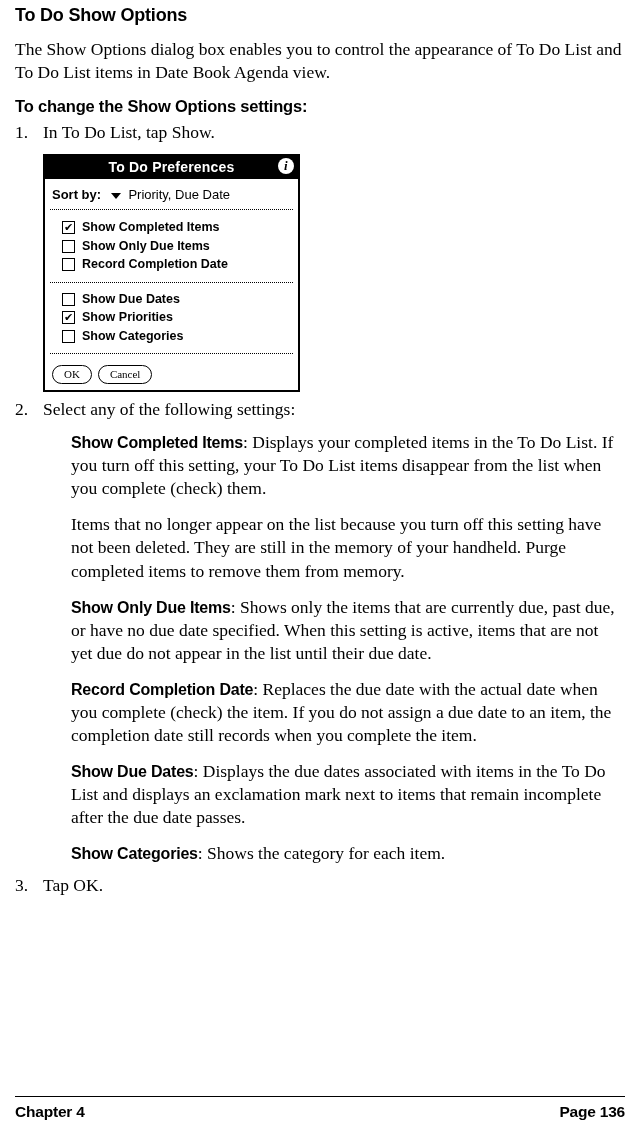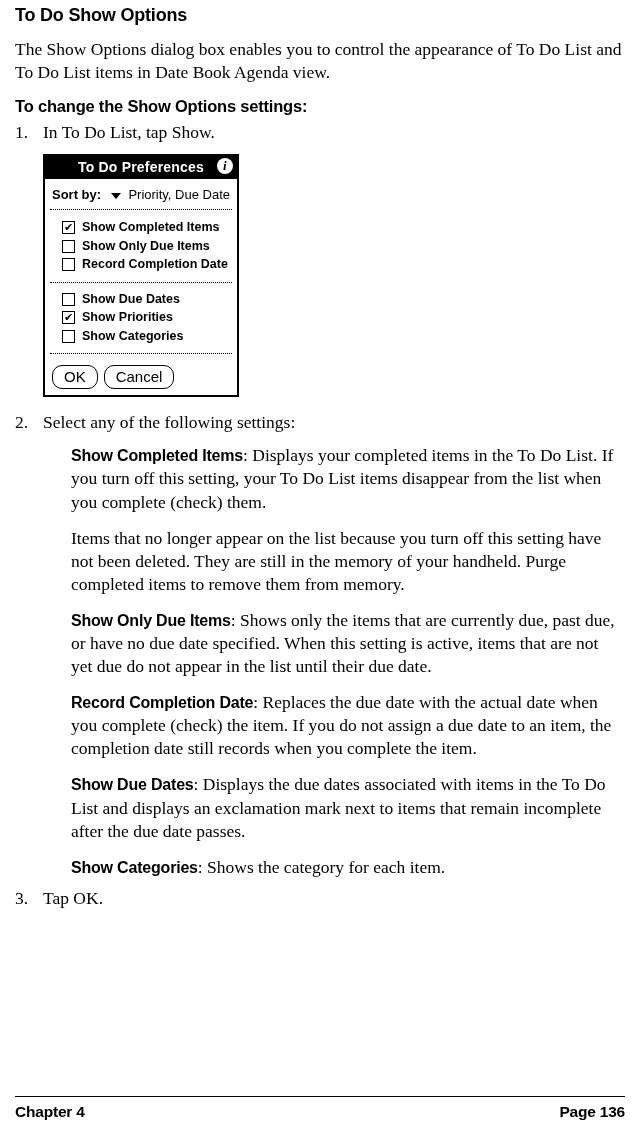--- a/index.html
+++ b/index.html
@@ -38,22 +38,22 @@
     }
     .numbered {
       display: flex;
       margin-top: 3px;
       margin-bottom: 10px;
     }
     .numbered .num {
       min-width: 28px;
     }
     .dialog {
-      margin: 6px 0 14px 28px;
-      width: 196px;
+      margin: 6px 0 6px 28px;
+      width: 257px;
       border: 2px solid #000;
       background: #fff;
       font-family: Arial, Helvetica, sans-serif;
     }
     .dialog-title {
       background: #000;
       color: #fff;
       font-weight: bold;
       font-size: 14px;
       padding: 2px 6px 3px 6px;
@@ -141,24 +141,24 @@
       margin: 5px 0 7px 0;
     }
     .dlg-buttons {
       display: flex;
       gap: 6px;
       padding: 4px 2px 0 2px;
     }
     .dlg-btn {
       border: 1.3px solid #000;
       border-radius: 10px;
-      font-size: 15px;
+      font-size: 11px;
       padding: 1px 11px;
       background: #fff;
-      font-family: Liberation Sans, sans-serif;
+      font-family: Liberation Serif, serif;
     }
     .settings-block {
       margin-left: 56px;
       margin-right: 4px;
     }
     .settings-para {
       margin-bottom: 13px;
     }
     .settings-bold {
       font-family: "Segoe UI Semibold", "Segoe UI", "Trebuchet MS", Arial, sans-serif;

